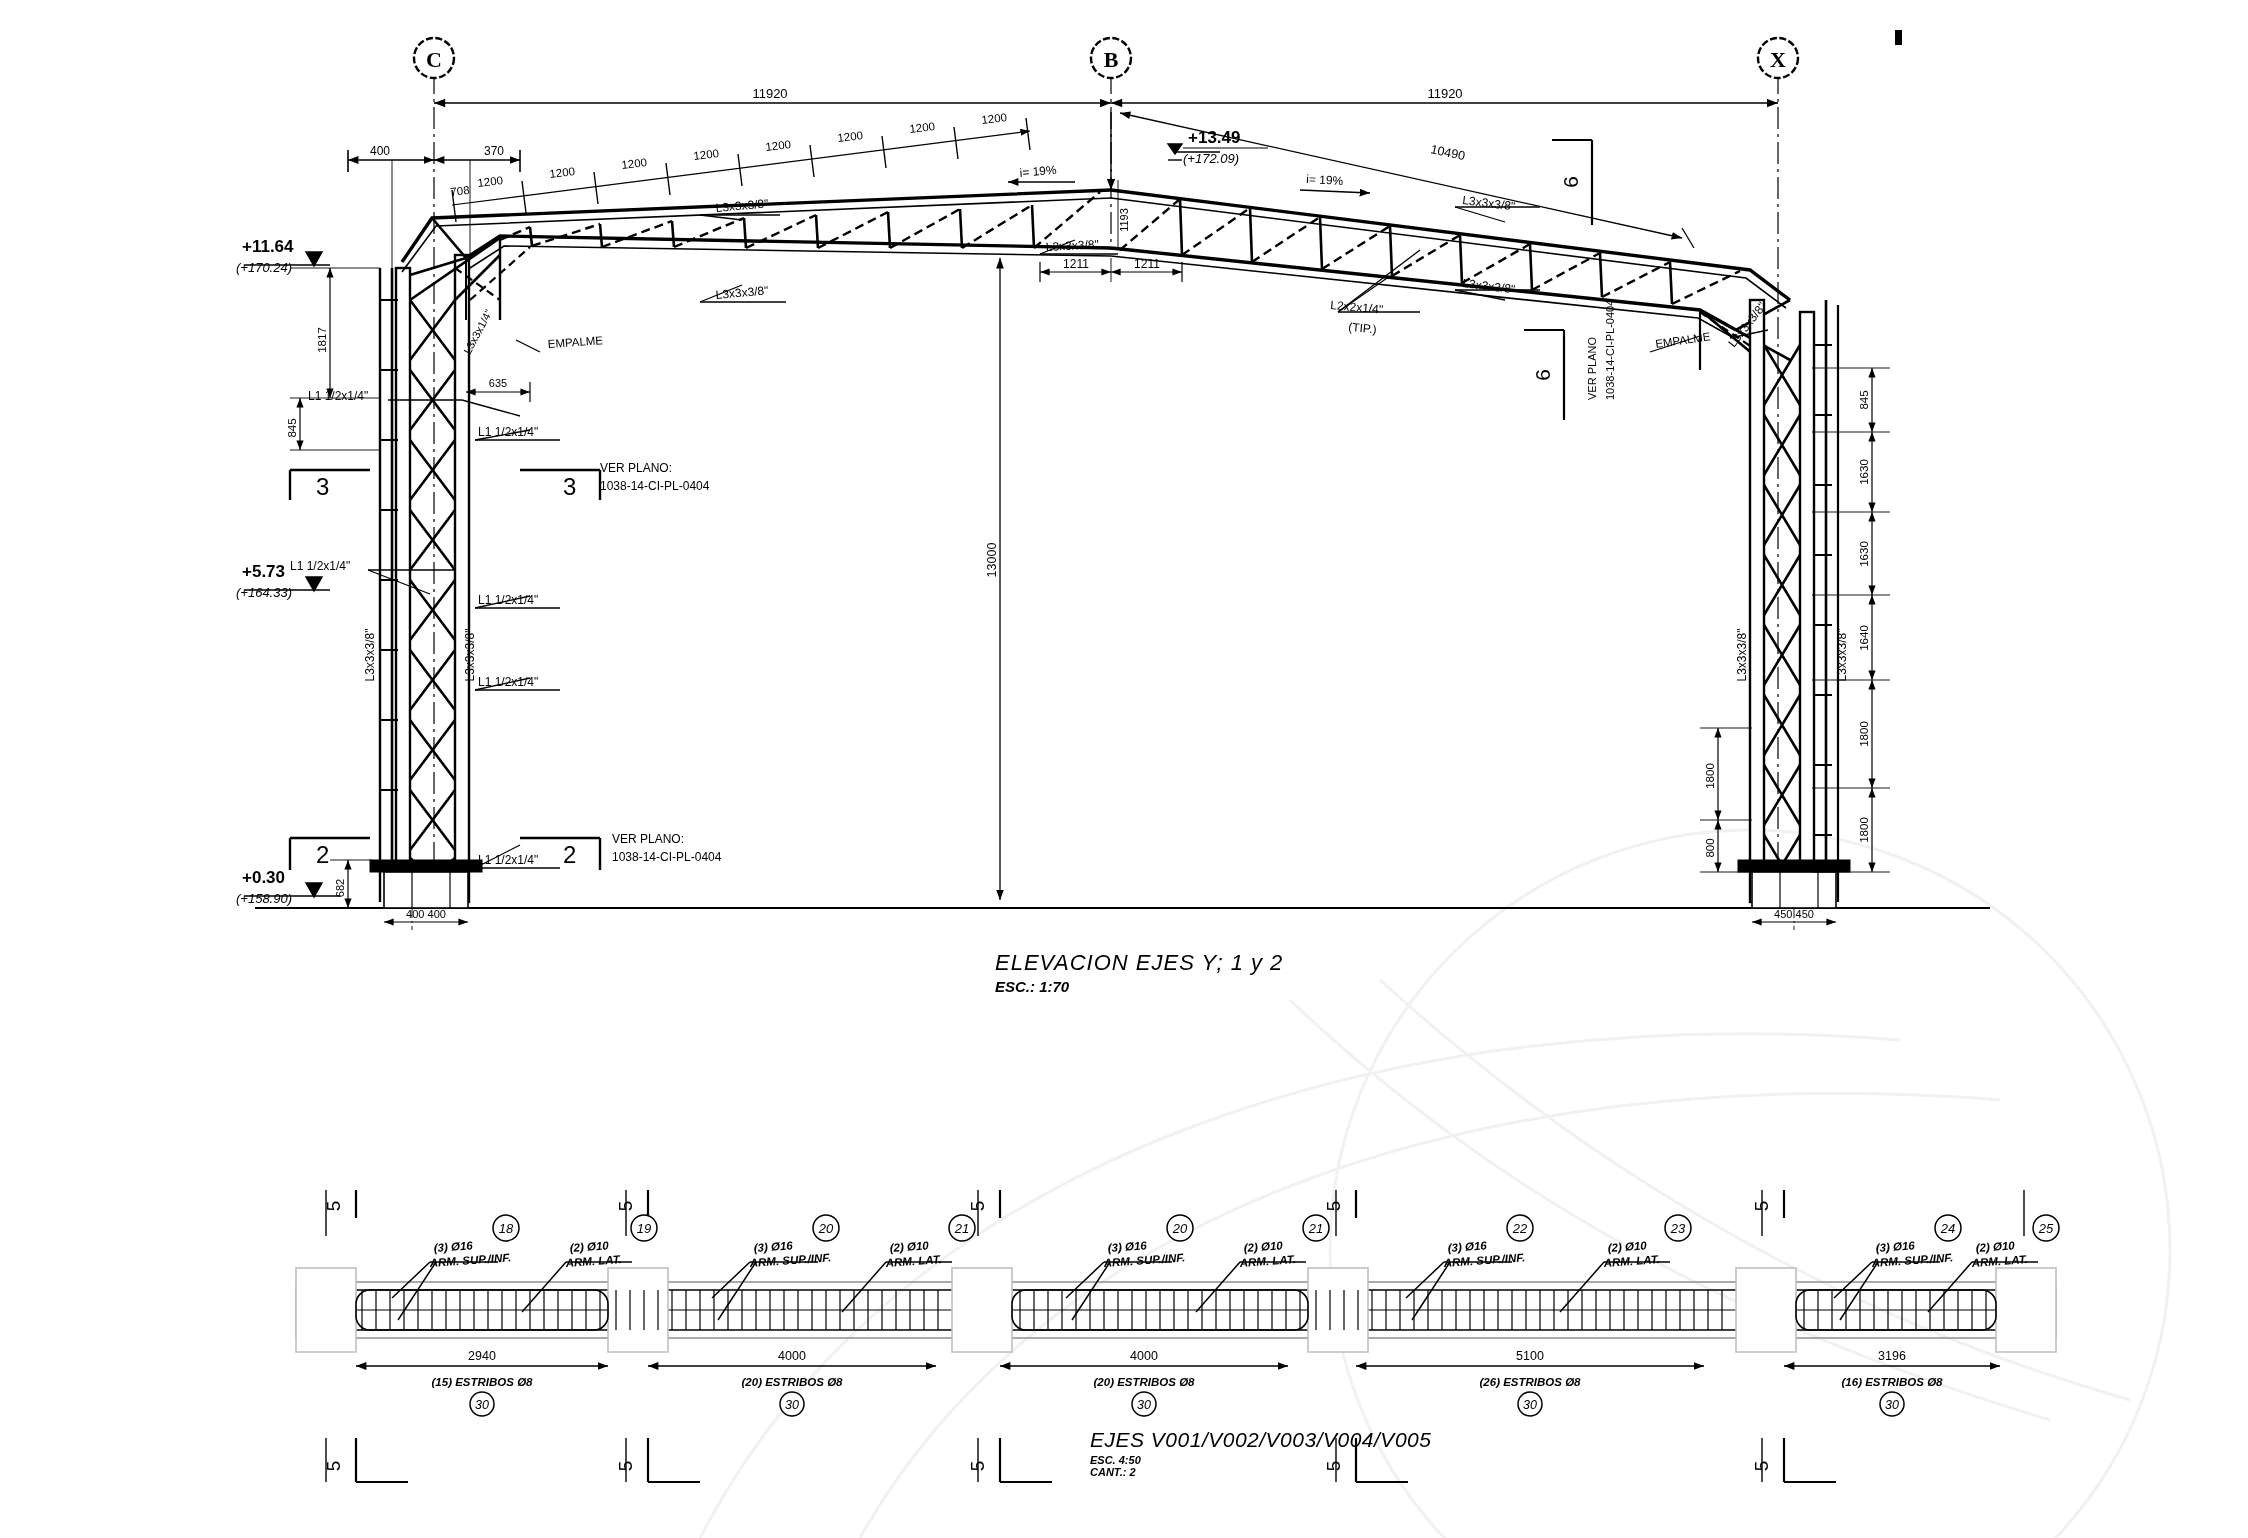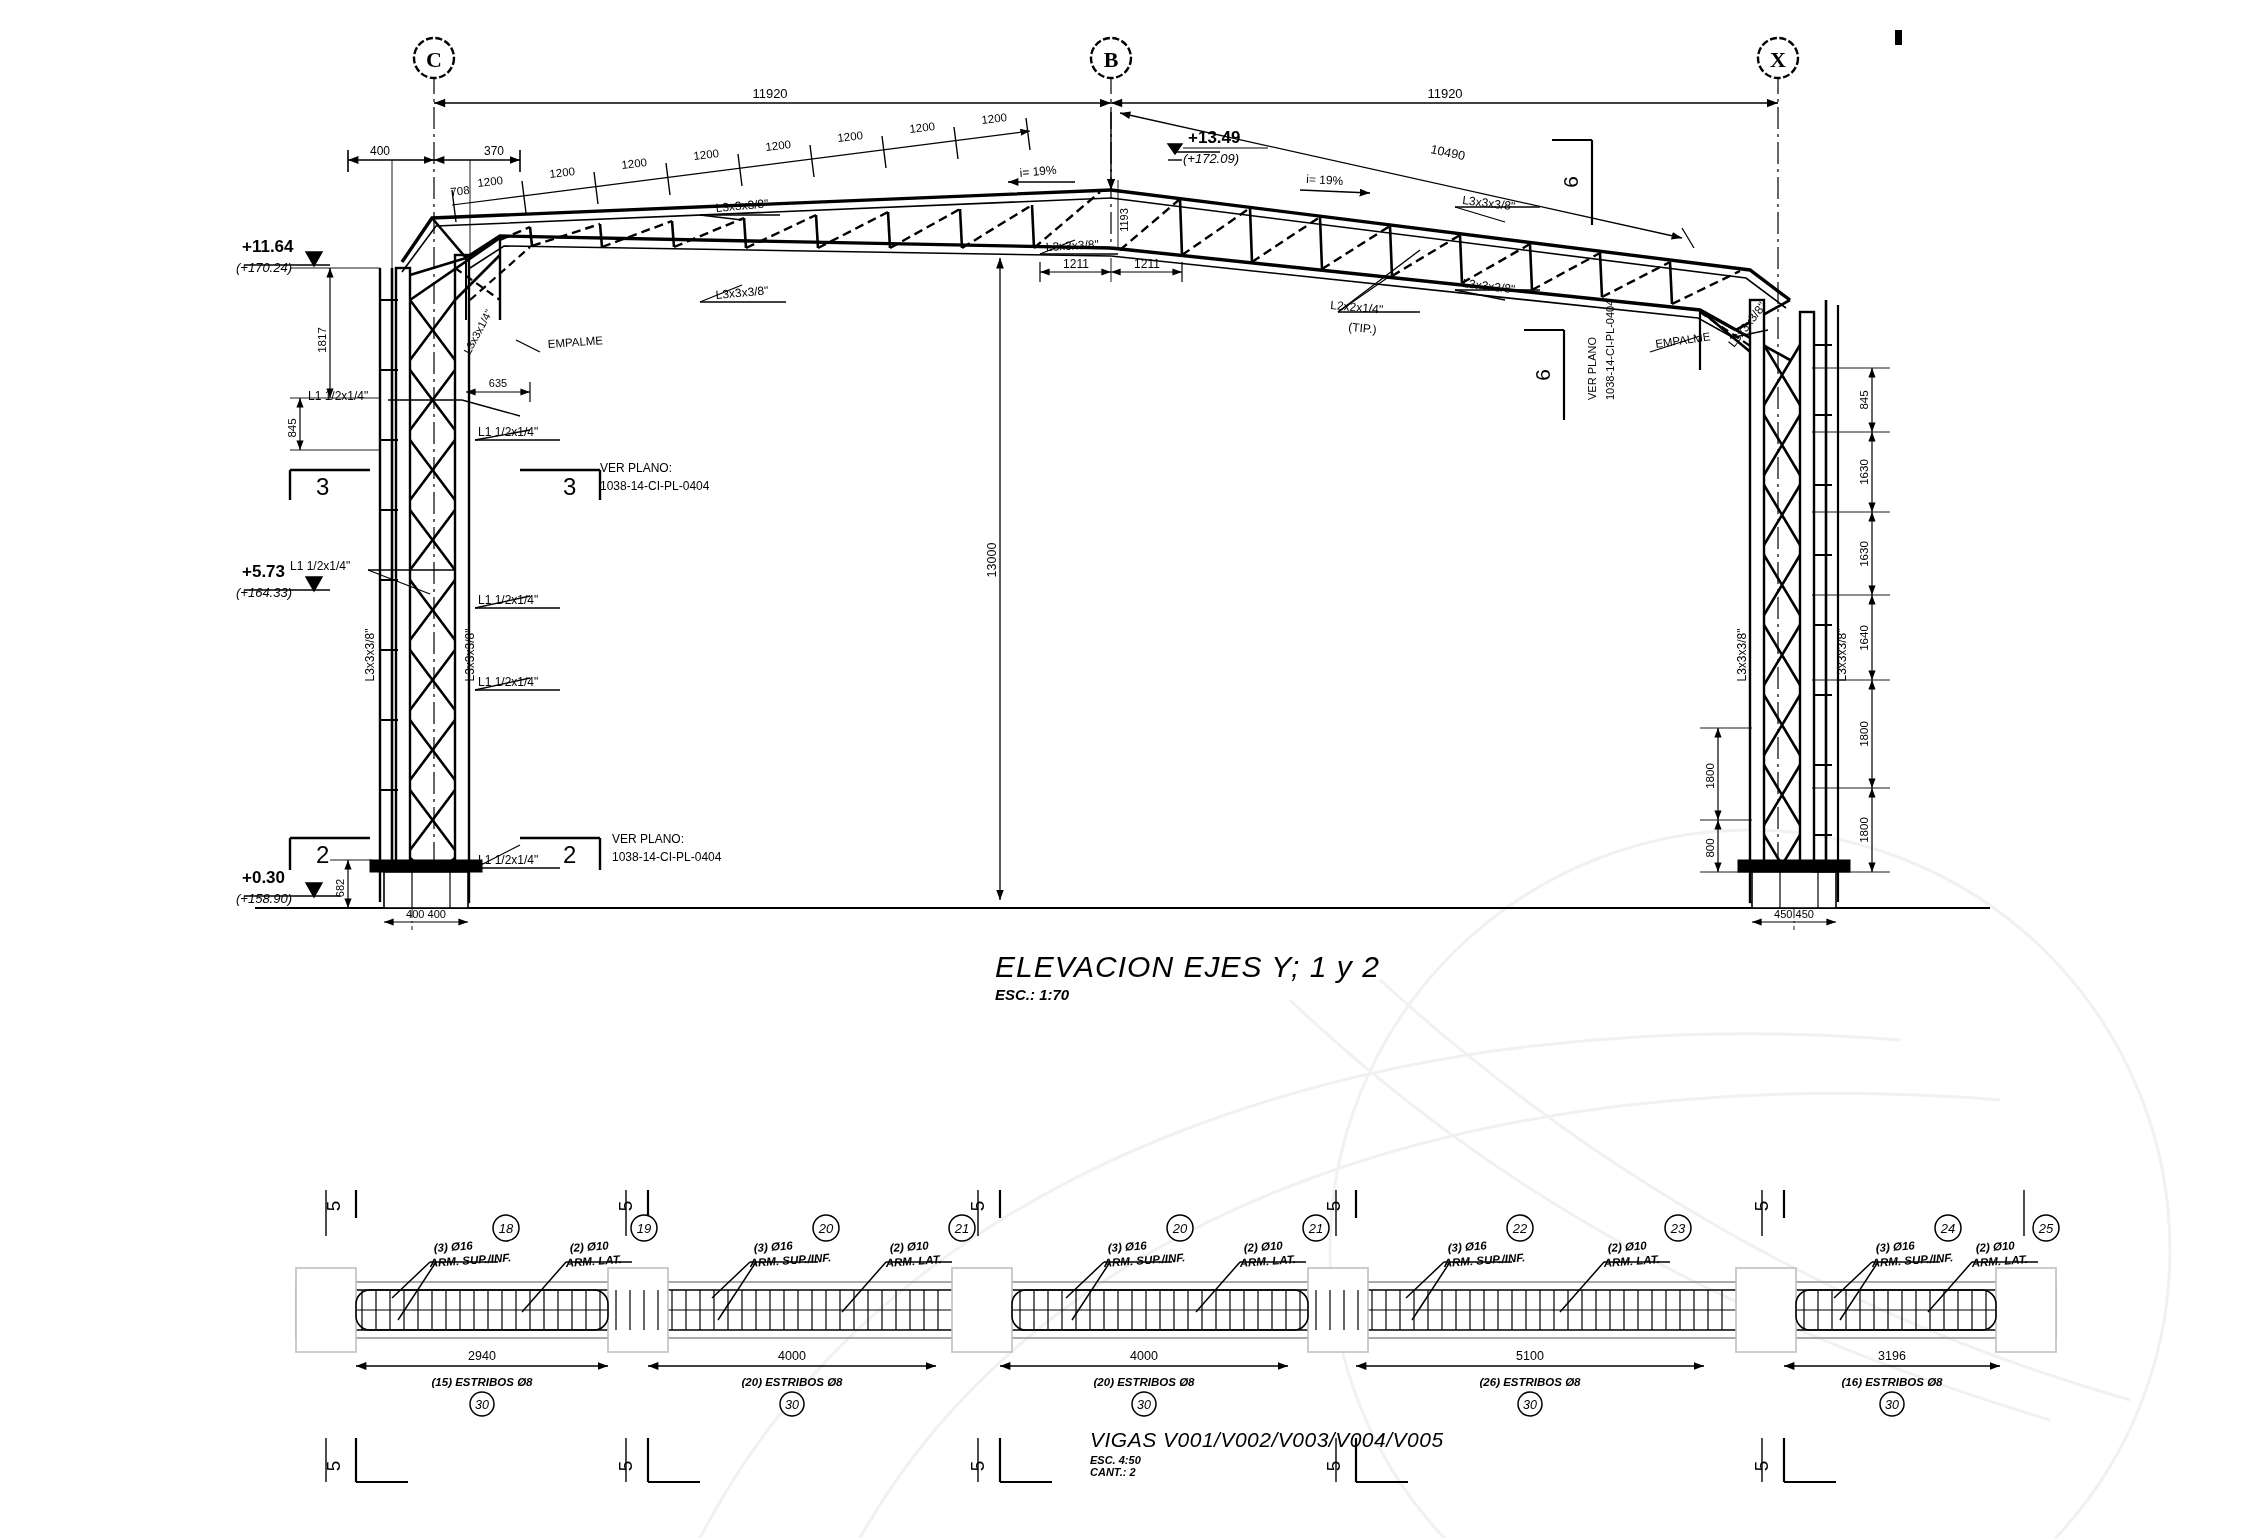--- a/index.html
+++ b/index.html
@@ -468,21 +468,21 @@
       <text x="236" y="597" font-size="13" font-style="italic">(+164.33)</text>
       <text x="242" y="883" font-size="17" font-weight="bold">+0.30</text>
       <text x="236" y="903" font-size="13" font-style="italic">(+158.90)</text>
       <text x="1188" y="143" font-size="17" font-weight="bold">+13.49</text>
       <text x="1183" y="163" font-size="13" font-style="italic">(+172.09)</text>
       <line x1="1183" y1="148" x2="1268" y2="148" stroke="#000" stroke-width="1.2"></line>
     </g>
   </svg>
 
   <div style="position:absolute;left:995px;top:950px;">
-    <div style="font-size:30px;font-style:italic;letter-spacing:1px;font-family:'Liberation Sans',sans-serif;">ELEVACION EJES Y; 1 y 2</div>
+    <div style="font-size:22px;font-style:italic;letter-spacing:1px;font-family:'Liberation Sans',sans-serif;">ELEVACION EJES Y; 1 y 2</div>
     <div style="font-size:15px;font-weight:bold;font-style:italic;margin-top:2px;">ESC.: 1:70</div>
   </div>
 
   <svg width="2248" height="400" style="position:absolute;left:0;top:1190;">
     <defs>
       <marker id="ar2" markerWidth="9" markerHeight="9" refX="8" refY="3" orient="auto">
         <path d="M0,0 L8,3 L0,6 z" fill="#000"></path>
       </marker>
       <marker id="ar2S" markerWidth="9" markerHeight="9" refX="0" refY="3" orient="auto">
         <path d="M8,0 L0,3 L8,6 z" fill="#000"></path>
@@ -784,18 +784,18 @@
       <line x1="978" y1="248" x2="978" y2="292"></line>
       <line x1="1336" y1="-2" x2="1336" y2="46"></line>
       <line x1="1336" y1="248" x2="1336" y2="292"></line>
       <line x1="1762" y1="-2" x2="1762" y2="46"></line>
       <line x1="1762" y1="248" x2="1762" y2="292"></line>
       <line x1="2024" y1="-2" x2="2024" y2="46"></line>
     </g>
   </svg>
 
   <div style="position:absolute;left:1090px;top:1428px;">
-    <div style="font-size:21px;font-style:italic;letter-spacing:.5px;font-family:'Liberation Sans',sans-serif;">VIGAS V001/V002/V003/V004/V005</div>
+    <div style="font-size:21px;font-style:italic;letter-spacing:.5px;font-family:'Liberation Sans',sans-serif;">EJES V001/V002/V003/V004/V005</div>
     <div style="font-size:11px;font-weight:bold;font-style:italic;margin-top:2px;">ESC. 4:50</div>
     <div style="font-size:11px;font-weight:bold;font-style:italic;">CANT.: 2</div>
   </div>
 
 </div>
 
 </body></html>

